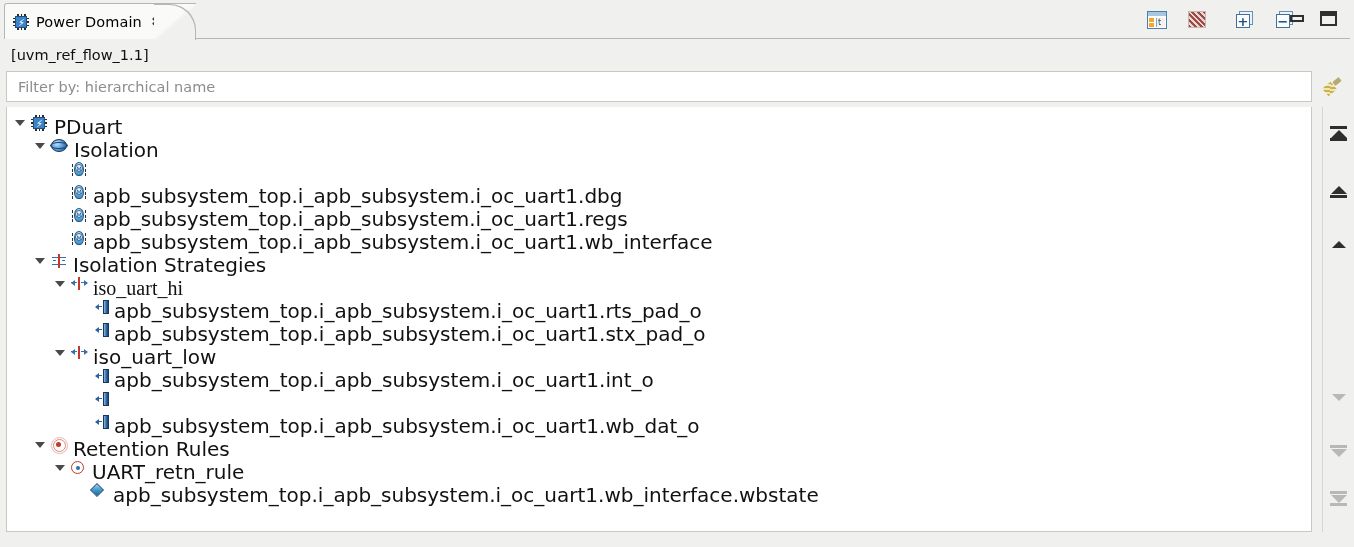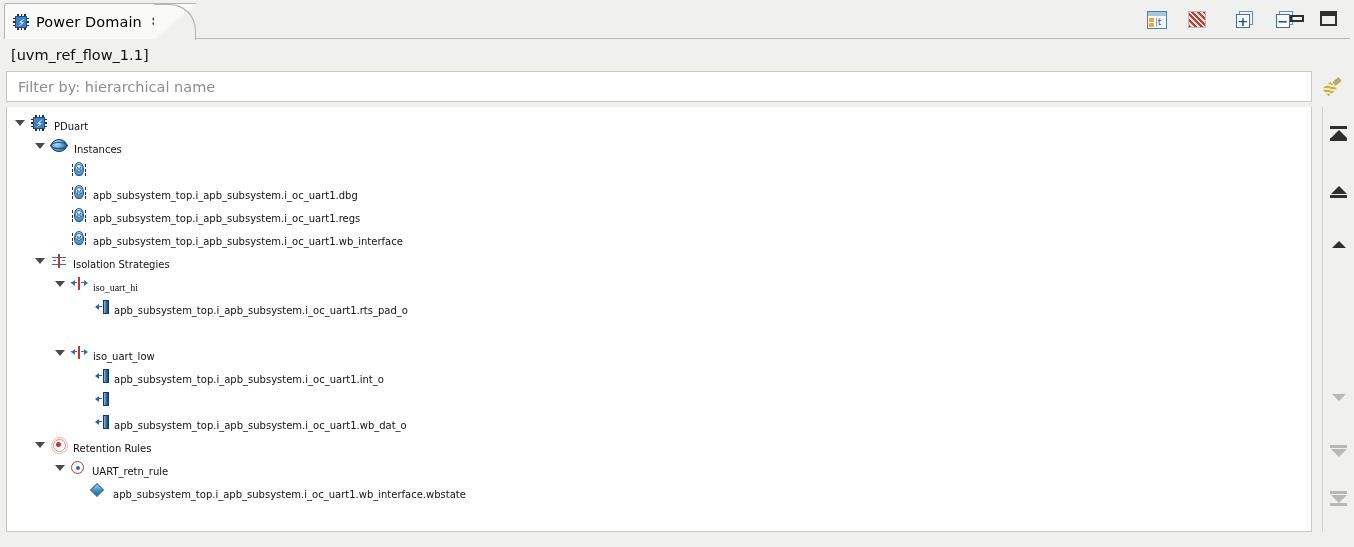--- a/index.html
+++ b/index.html
@@ -106,21 +106,21 @@
     border:1px solid #c8c8c4;border-top:none;
     overflow:hidden;
   }
   .row{position:absolute;left:0;height:23px;display:flex;align-items:center;white-space:nowrap;}
   .arrow{
     width:0;height:0;flex:0 0 auto;
     border-left:5px solid transparent;border-right:5px solid transparent;
     border-top:6px solid #4a4a4a;
     margin-right:6px;cursor:pointer;
   }
-  .lbl{font-size:10px;color:#111;line-height:1;margin-top:8px;}
+  .lbl{font-size:20px;color:#111;line-height:1;margin-top:8px;}
 
   
   .sphere{position:relative;width:16px;height:15px;flex:0 0 16px;margin-right:7px;}
   .sphere .o{position:absolute;left:0;top:1px;width:16px;height:13px;border-radius:50%;
     background:radial-gradient(circle at 35% 32%, #bfe0f5 0%, #66aadd 42%, #2f6ca8 78%, #1d4470 100%);
     border:1px solid #17375c;box-sizing:border-box;}
   .sphere .r1{position:absolute;left:-1px;top:4px;width:18px;height:7px;border:1px solid #1d4470;border-radius:50%;box-sizing:border-box;}
 
   
   .modic{position:relative;width:16px;height:16px;flex:0 0 16px;margin-right:6px;}
@@ -265,21 +265,21 @@
       </span>
       <span class="lbl">PDuart</span>
     </div>
 
     <div class="row" style="top:27px;left:28px;">
       <span class="arrow"></span>
       <span class="sphere">
           <span class="o"></span>
           <span class="r1"></span>
         </span>
-      <span class="lbl">Instances</span>
+      <span class="lbl">Isolation</span>
     </div>
 
     <div class="row" style="top:50px;left:64px;">
       <span class="modic">
         <span class="leg" style="left:1px;top:3px;"></span>
           <span class="leg" style="left:1px;top:8px;"></span>
           <span class="leg" style="left:1px;top:12px;"></span>
         <span class="leg" style="left:14px;top:3px;"></span>
           <span class="leg" style="left:14px;top:8px;"></span>
           <span class="leg" style="left:14px;top:12px;"></span>
@@ -354,20 +354,28 @@
     </div>
 
     <div class="row" style="top:188px;left:88px;">
       <span class="portic">
           <span class="blk"></span>
           <span class="sh"></span>
           <span class="hd"></span>
         </span>
       <span class="lbl">apb_subsystem_top.i_apb_subsystem.i_oc_uart1.rts_pad_o</span>
     </div>
+    <div class="row" style="top:211px;left:88px;">
+      <span class="portic">
+          <span class="blk"></span>
+          <span class="sh"></span>
+          <span class="hd"></span>
+        </span>
+      <span class="lbl">apb_subsystem_top.i_apb_subsystem.i_oc_uart1.stx_pad_o</span>
+    </div>
 
     <div class="row" style="top:234px;left:48px;">
       <span class="arrow"></span>
       <span class="isoic">
         <span class="bar"></span>
           <span class="larr"></span>
           <span class="lh"></span>
           <span class="rarr"></span>
           <span class="rh"></span>
       </span>

